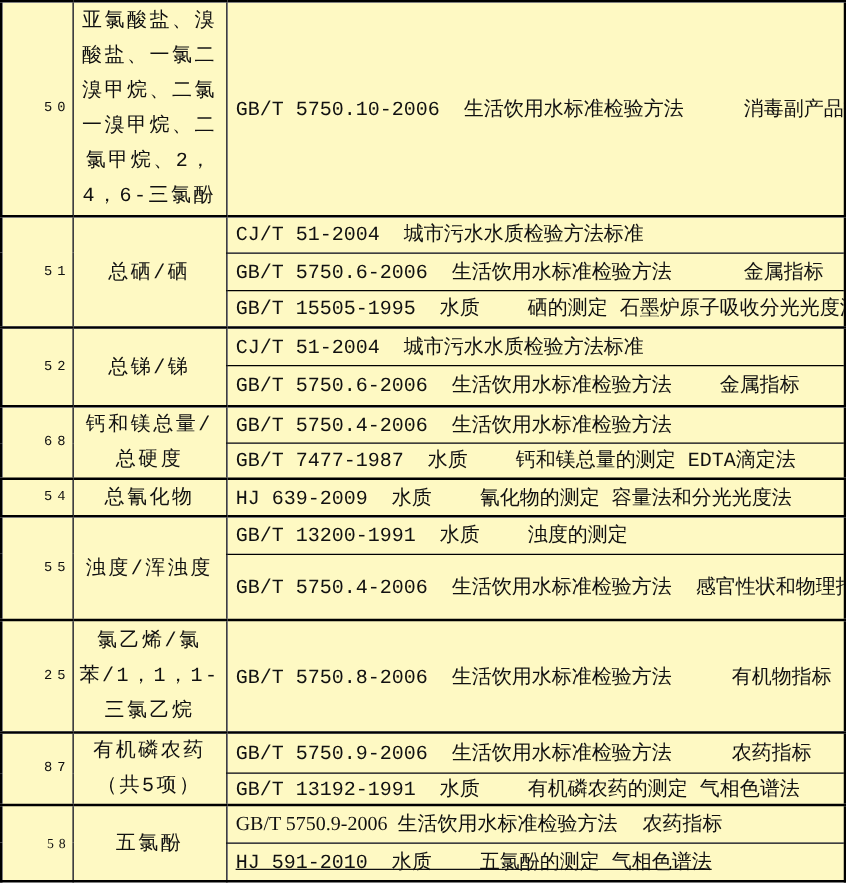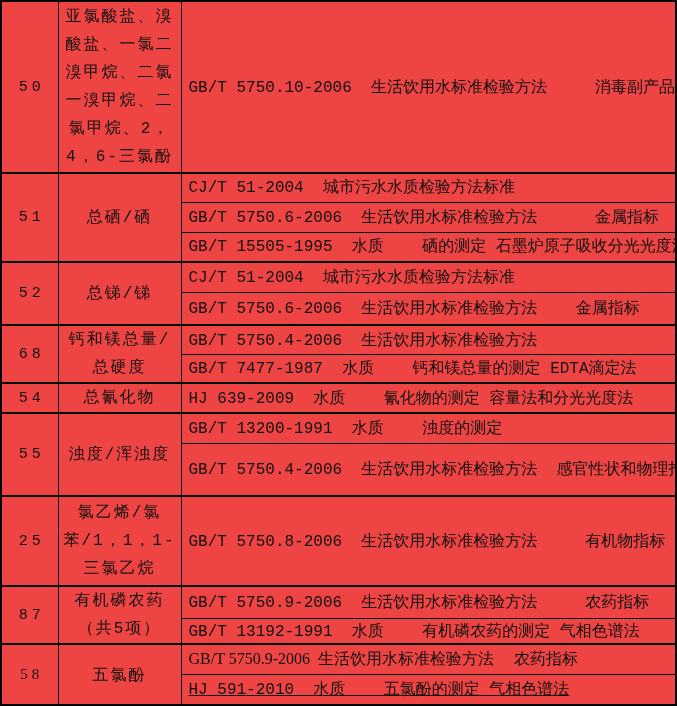--- a/index.html
+++ b/index.html
@@ -17,28 +17,28 @@
     border-collapse: collapse;
     width: 675px;
     table-layout: fixed;
     border: 2px solid #000000;
     margin: 0;
   }
   table.standards td {
     border: 1px solid #000000;
     overflow: hidden;
     vertical-align: middle;
-    background: #ef4444;
+    background: #fef9c3;
   }
   tr.major-row > td {
     border-top: 2px solid #000000;
   }
   td.cell-no {
-    text-align: center;
-    font-size: 15px;
+    text-align: right;
+    font-size: 11px;
     letter-spacing: 4px;
     text-indent: 4px;
   }
   td.cell-name {
     text-align: center;
     font-size: 16px;
     letter-spacing: 2px;
     line-height: 28px;
     padding: 0 5px;
   }

